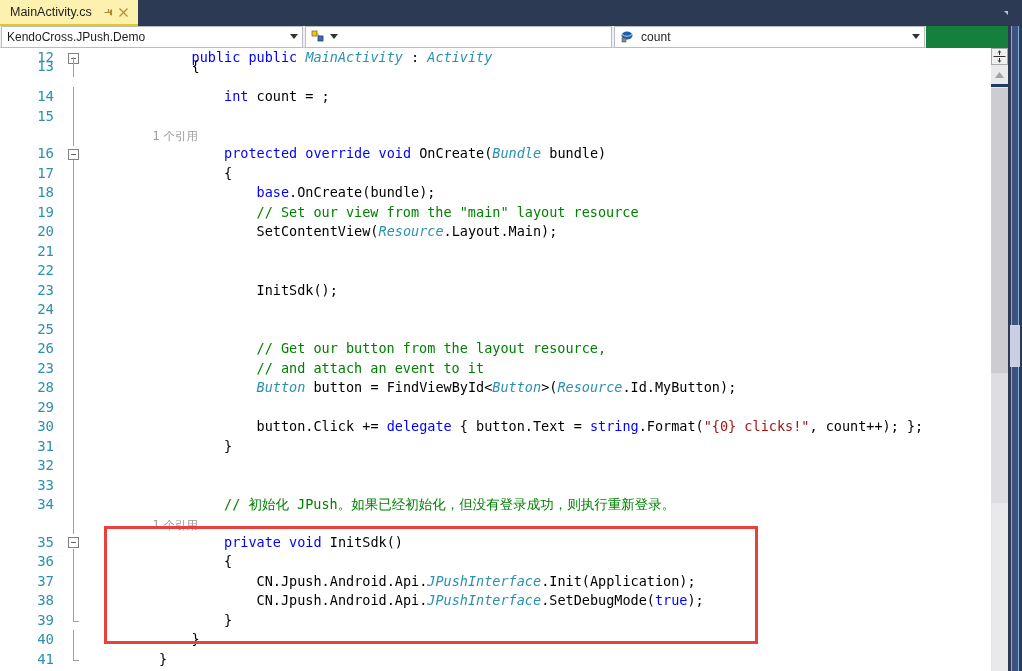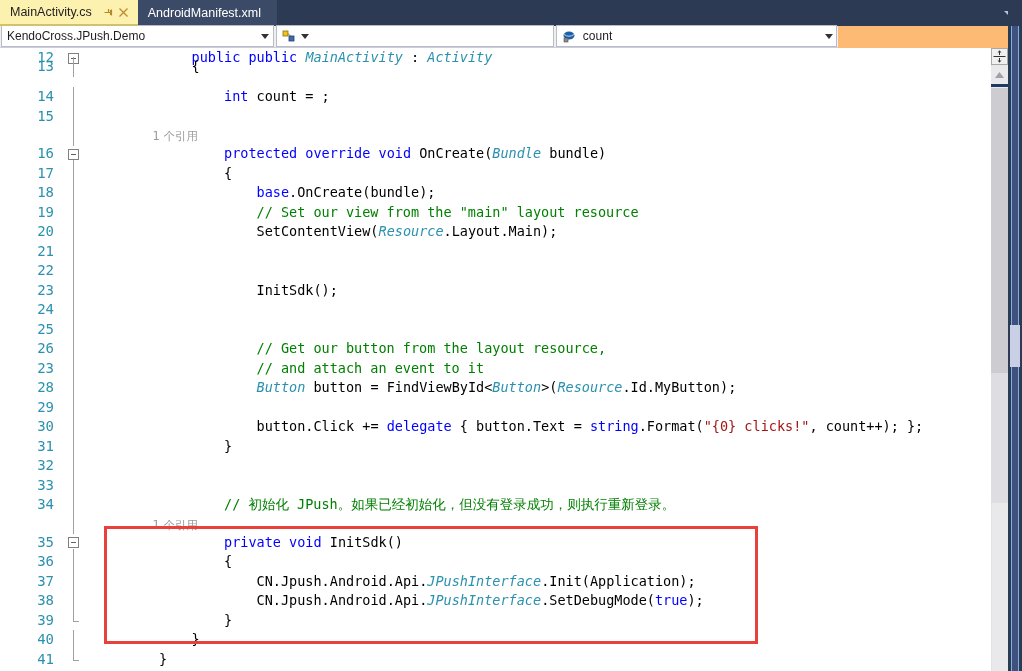--- a/index.html
+++ b/index.html
@@ -6,21 +6,21 @@
   html, body {
     margin: 0; padding: 0;
     width: 1022px; height: 671px;
     overflow: hidden;
     background: #ffffff;
     font-family: "Liberation Sans", sans-serif;
   }
   #app {
     position: relative;
     width: 1022px; height: 671px;
-    background: #fdba74;
+    background: #15803d;
   }
 
   
   .tabbar {
     position: absolute; left: 0; top: 0;
     width: 1022px; height: 26px;
     background: #2d3a53;
     display: flex; align-items: stretch;
   }
   .tab {
@@ -52,23 +52,23 @@
   .tabbar-spacer { flex: 1 1 auto; }
   .tab-dropdown {
     width: 26px; height: 26px;
     display: flex; align-items: center; justify-content: center;
   }
   .tab-dropdown svg { display: block; }
 
   
   .navbar {
     position: absolute; left: 0; top: 26px;
-    width: 838px; height: 22px;
+    width: 926px; height: 22px;
     background: #f0f0f0;
-    display: flex; align-items: flex-end;
+    display: flex; align-items: center;
     border-bottom: 1px solid #cccedb;
   }
   .navcombo {
     display: flex; align-items: center;
     height: 22px;
     background: #ffffff;
     border: 1px solid #b9bcc6;
     margin: 0 1px;
     font-size: 12px;
     color: #1e1e1e;
@@ -240,23 +240,20 @@
         <svg width="11" height="11" viewBox="0 0 11 11">
           <path d="M2 5.5 H9 M5.5 2 V5.5 M7.5 3 L7.5 8" stroke="#b28a2a" stroke-width="1.2" fill="none"></path>
           <path d="M1.5 5.5 h7 M8.5 2.5 v6" stroke="#b28a2a" stroke-width="1.2" fill="none"></path>
         </svg>
       </span>
       <span class="tab-icon close">
         <svg width="11" height="11" viewBox="0 0 11 11">
           <path d="M1.5 1.5 L9.5 9.5 M9.5 1.5 L1.5 9.5" stroke="#c08a2e" stroke-width="1.3" fill="none"></path>
         </svg>
       </span>
-    </div>
-    <div class="tab inactive">
-      <span class="label">AndroidManifest.xml</span>
     </div>
     <div class="tabbar-spacer"></div>
     <div class="tab-dropdown">
       <svg width="13" height="9" viewBox="0 0 13 9">
         <path d="M1 2 L11 2 L6 7 Z" fill="#b9c4d6"></path>
       </svg>
     </div>
   </div>
 
   <div class="navbar">

